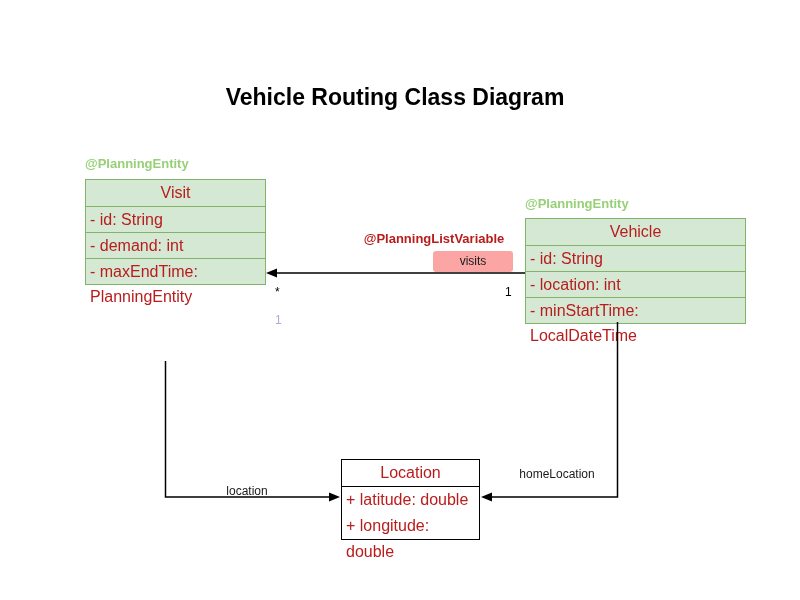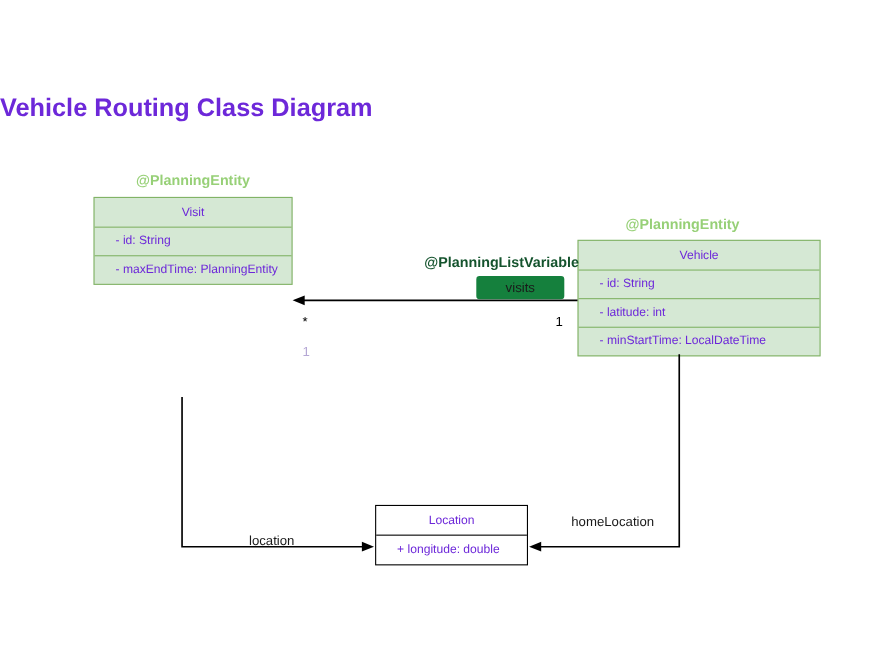--- a/index.html
+++ b/index.html
@@ -14,58 +14,57 @@
     height: 600px;
     background: #ffffff;
     overflow: hidden;
   }
   .title {
     position: absolute;
     left: 0;
     top: 84px;
     width: 790px;
     margin: 0;
-    text-align: left;
+    text-align: center;
     font-size: 23px;
     font-weight: bold;
-    color: #6d28d9;
+    color: #000000;
   }
   .annotation {
     position: absolute;
     font-size: 13px;
     font-weight: bold;
-    text-align: center;
     white-space: nowrap;
   }
   .annotation.green-text { color: #97d077; }
-  .annotation.orange-text { color: #14532d; margin-left: 22px; }
+  .annotation.orange-text { color: #b91c1c; }
 
   .uml-class {
     position: absolute;
     box-sizing: border-box;
-    font-size: 11px;
-    color: #6d28d9;
+    font-size: 16px;
+    color: #b91c1c;
   }
   .uml-class.green {
     background: #d5e8d4;
     border: 1px solid #82b366;
   }
   .uml-class.plain {
     background: #ffffff;
     border: 1px solid #000000;
   }
   .uml-header {
     height: 26px;
     line-height: 26px;
     text-align: center;
   }
   .uml-row {
     height: 25px;
     line-height: 25px;
-    padding-left: 19px;
+    padding-left: 4px;
     text-align: left;
   }
   .uml-class.green .uml-row { border-top: 1px solid #82b366; }
   .uml-class.plain .uml-row-group { border-top: 1px solid #000000; }
   .uml-class.plain .uml-row-group .uml-row { height: 26px; line-height: 26px; }
 
   .edges-layer {
     position: absolute;
     left: 0;
     top: 0;
@@ -82,21 +81,21 @@
   }
   .edge-label {
     position: absolute;
     font-size: 12px;
     color: #1a1a1a;
     white-space: nowrap;
     transform: translateX(-50%);
   }
   .badge {
     position: absolute;
-    background: #15803d;
+    background: #fca5a5;
     border-radius: 3px;
     font-size: 12px;
     color: #1a1a1a;
     text-align: center;
   }
   .multiplicity {
     position: absolute;
     font-size: 12px;
     color: #000000;
   }
@@ -106,34 +105,36 @@
 <body>
 
 <div class="canvas">
 
   <h1 class="title">Vehicle Routing Class Diagram</h1>
 
   <div class="annotation green-text" style="left:85px; top:156px; width:181px;">@PlanningEntity</div>
   <div class="uml-class green" style="left:85px; top:179px; width:181px;">
     <div class="uml-header">Visit</div>
     <div class="uml-row">- id: String</div>
+    <div class="uml-row">- demand: int</div>
     <div class="uml-row">- maxEndTime: PlanningEntity</div>
   </div>
 
   <div class="annotation green-text" style="left:525px; top:196px; width:191px;">@PlanningEntity</div>
   <div class="uml-class green" style="left:525px; top:218px; width:221px;">
     <div class="uml-header">Vehicle</div>
     <div class="uml-row">- id: String</div>
-    <div class="uml-row">- latitude: int</div>
+    <div class="uml-row">- location: int</div>
     <div class="uml-row">- minStartTime: LocalDateTime</div>
   </div>
 
   <div class="uml-class plain" style="left:341px; top:459px; width:139px;">
     <div class="uml-header">Location</div>
     <div class="uml-row-group">
+      <div class="uml-row">+ latitude: double</div>
       <div class="uml-row">+ longitude: double</div>
     </div>
   </div>
 
   <svg class="edges-layer" width="800" height="600" viewBox="0 0 800 600">
     <g>
       <line class="edge-line" x1="525" y1="273" x2="275" y2="273"></line>
       <polygon class="edge-arrow" points="266,273 277,268.6 277,277.4"></polygon>
     </g>
     <g>

